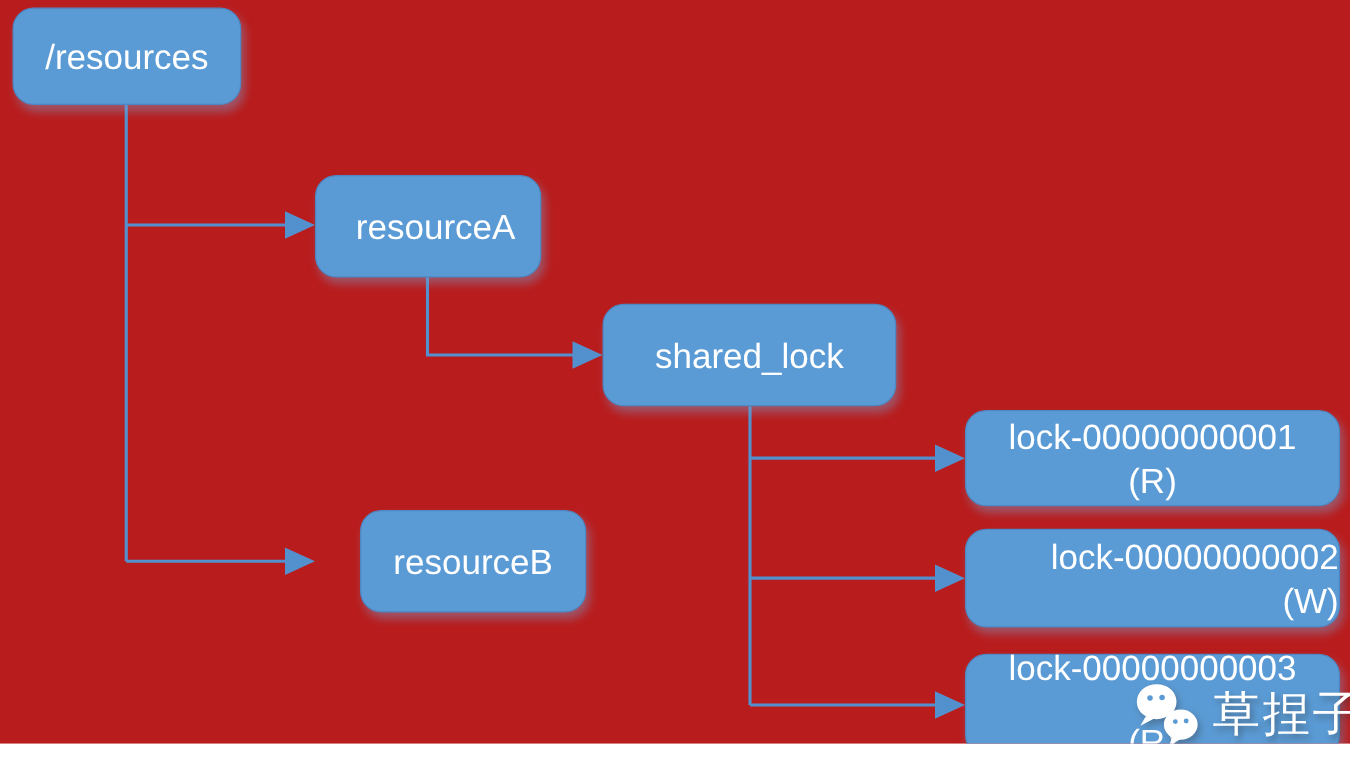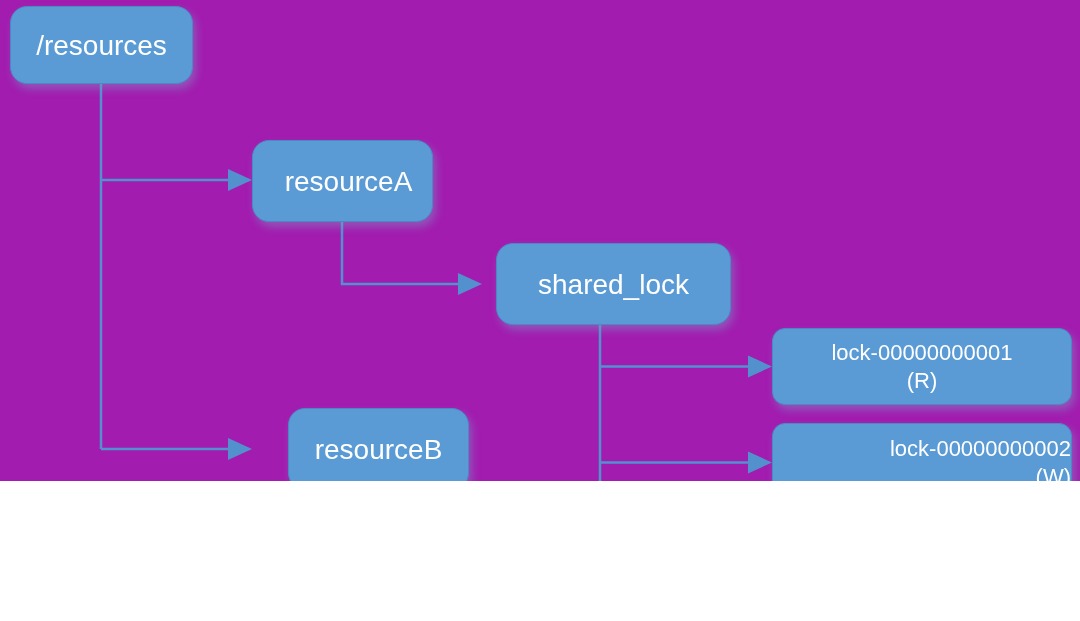--- a/index.html
+++ b/index.html
@@ -1,20 +1,20 @@
 <!DOCTYPE html>
 <html><head>
 <meta charset="utf-8">
 <style>
   html, body { margin: 0; padding: 0; background: #ffffff; }
   #canvas {
     position: relative;
     width: 1080px;
-    height: 481px;
-    background: #a21caf;
+    height: 595px;
+    background: #b91c1c;
     overflow: hidden;
     font-family: "Liberation Sans", sans-serif;
   }
   #connectors {
     position: absolute;
     left: 0; top: 0;
     z-index: 1;
   }
   .node {
     position: absolute;
@@ -26,26 +26,26 @@
     color: #ffffff;
     display: flex;
     flex-direction: column;
     align-items: center;
     justify-content: center;
     font-size: 28px;
     line-height: 1.25;
     box-shadow: 3px 5px 8px rgba(125, 156, 199, 0.45);
     text-align: center;
   }
-  .node.lock { font-size: 22px; border-radius: 13px; }
+  .node.lock { font-size: 28px; }
 
   #node-resources  { left: 10px;  top: 6px;   width: 183px; height: 78px; }
   #node-resource-a { left: 252px; top: 140px; width: 181px; height: 82px; padding-left: 12px; }
   #node-resource-b { left: 252px; top: 408px; width: 181px; height: 82px; margin-left: 36px; }
-  #node-shared-lock{ left: 496px; top: 243px; width: 235px; height: 82px; }
+  #node-shared-lock{ left: 482px; top: 243px; width: 235px; height: 82px; }
   #node-lock-1     { left: 772px; top: 328px; width: 300px; height: 77px; }
   #node-lock-2     { left: 772px; top: 423px; width: 300px; height: 79px; align-items: flex-end; }
   #node-lock-3     { left: 772px; top: 523px; width: 300px; height: 82px; gap: 24px; }
 
   #watermark {
     position: absolute;
     z-index: 3;
     left: 905px;
     top: 544px;
     display: flex;

